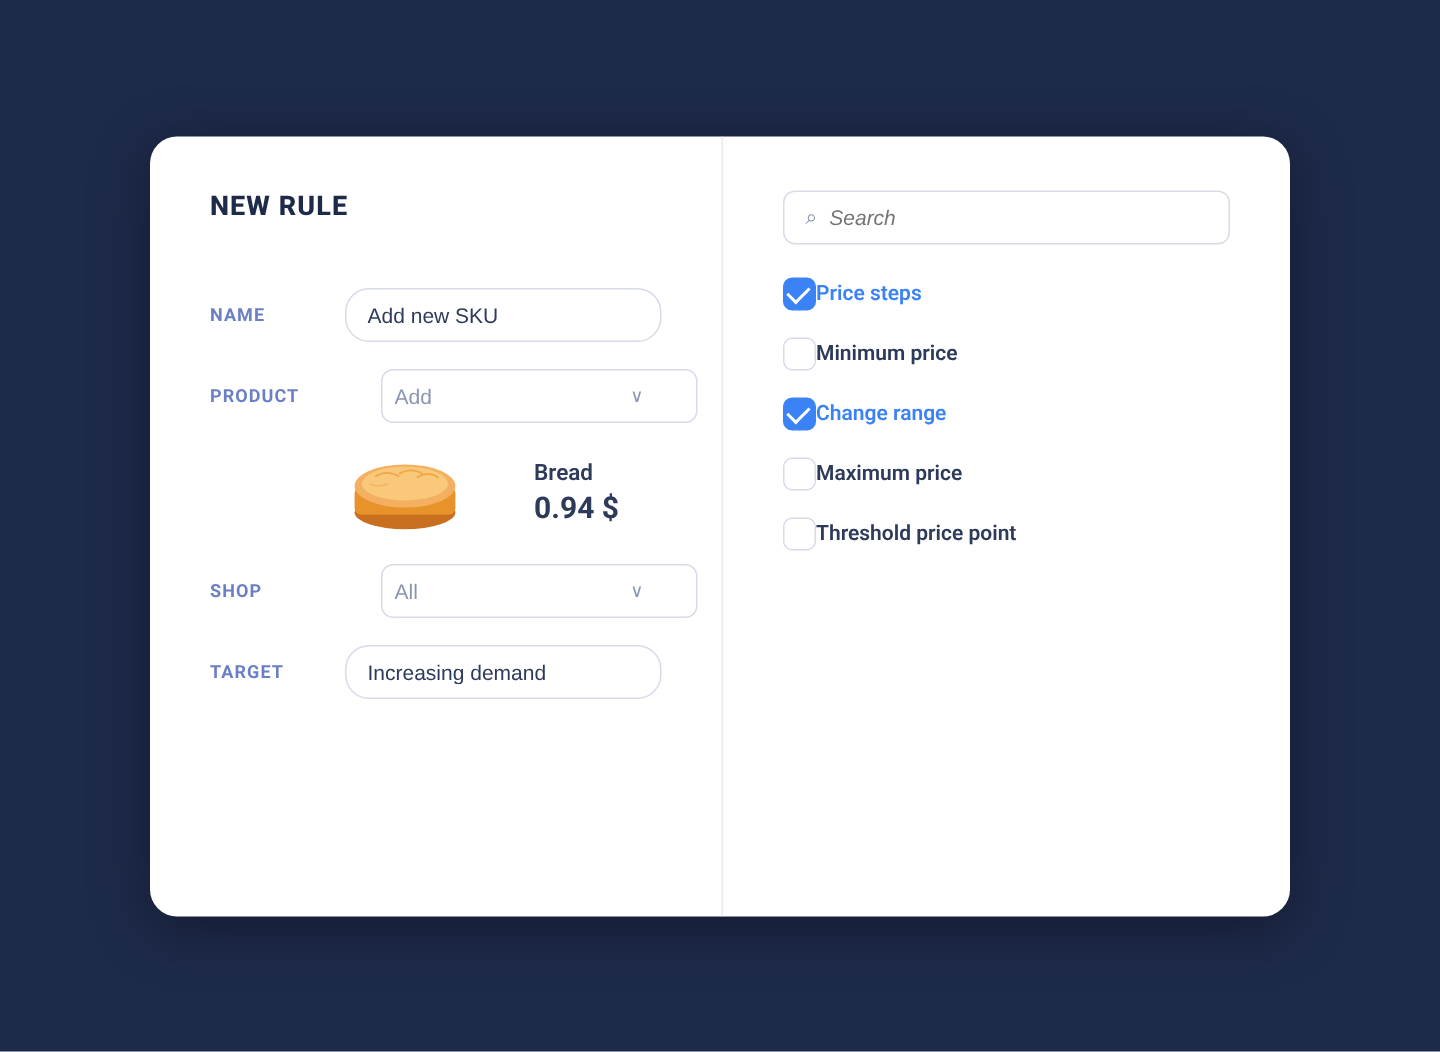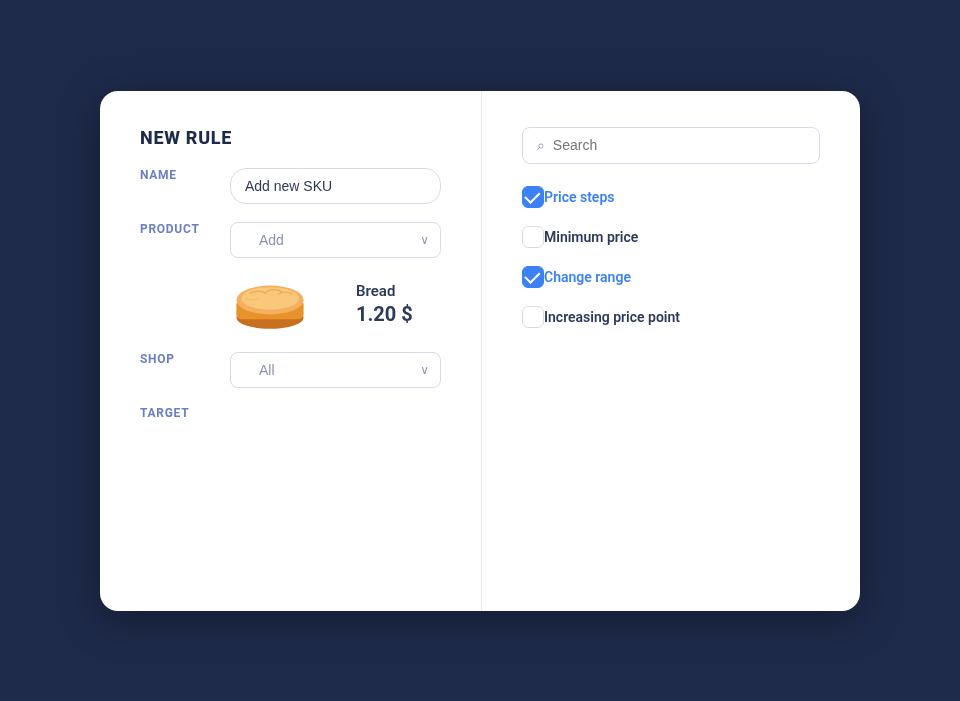--- a/index.html
+++ b/index.html
@@ -28,25 +28,26 @@
       flex: 1;
       padding: 36px 40px;
       border-right: 1px solid #e8eaf0;
     }
 
     .panel-title {
       font-size: 18px;
       font-weight: 800;
       color: #1e2a4a;
       letter-spacing: 0.04em;
-      margin-bottom: 20px;
+      margin-bottom: 44px;
     }
 
     .field-row {
       display: flex;
+      align-items: center;
       margin-bottom: 18px;
     }
 
     .field-label {
       width: 90px;
       font-size: 12px;
       font-weight: 700;
       color: #6b7fc4;
       letter-spacing: 0.06em;
       text-transform: uppercase;
@@ -66,28 +67,29 @@
 
     .select-wrapper {
       flex: 1;
       position: relative;
     }
 
     .select-wrapper select {
       width: 100%;
       border: 1.5px solid #d8dce8;
       border-radius: 8px;
-      padding: 9px 28px;
+      padding: 9px 8px;
       font-size: 14px;
       color: #8a95b0;
       outline: none;
       background: #fff;
       appearance: none;
       -webkit-appearance: none;
       cursor: pointer;
+      margin-left: 24px;
     }
 
     .select-arrow {
       position: absolute;
       right: 12px;
       top: 50%;
       transform: translateY(-50%);
       pointer-events: none;
       color: #8a95b0;
       font-size: 12px;
@@ -136,20 +138,21 @@
       gap: 8px;
     }
 
     .search-box input {
       border: none;
       outline: none;
       font-size: 14px;
       color: #4c1d95;
       width: 100%;
       background: transparent;
+      font-style: italic;
     }
 
     .search-icon {
       color: #8a95b0;
       font-size: 14px;
       flex-shrink: 0;
     }
 
     .condition-item {
       display: flex;
@@ -226,36 +229,37 @@
         <ellipse cx="50" cy="30" rx="42" ry="18" fill="#f4b060"></ellipse>
         <ellipse cx="50" cy="28" rx="36" ry="14" fill="#f9c87a"></ellipse>
 
         <path d="M 25 22 Q 35 16 45 22" stroke="#e8922a" stroke-width="1.5" fill="none" opacity="0.6"></path>
         <path d="M 45 20 Q 55 14 65 20" stroke="#e8922a" stroke-width="1.5" fill="none" opacity="0.6"></path>
         <path d="M 60 23 Q 70 17 78 23" stroke="#e8922a" stroke-width="1.5" fill="none" opacity="0.6"></path>
         <path d="M 20 28 Q 28 32 36 28" stroke="#e8922a" stroke-width="1" fill="none" opacity="0.4"></path>
       </svg>
       <div class="product-info">
         <div class="product-name">Bread</div>
-        <div class="product-price">1.20 $</div>
+        <div class="product-price">0.94 $</div>
       </div>
     </div>
 
     <div class="field-row">
       <div class="field-label">SHOP</div>
       <div class="select-wrapper">
         <select>
           <option>All</option>
         </select>
         <span class="select-arrow">∨</span>
       </div>
     </div>
 
     <div class="field-row">
       <div class="field-label">TARGET</div>
+      <input class="field-input" type="text" value="Increasing demand" style="">
     </div>
   </div>
 
   <div class="right-panel">
 
     <div class="search-box">
       <span class="search-icon">⌕</span>
       <input type="text" placeholder="Search" style="">
     </div>
 
@@ -269,20 +273,24 @@
       <div class="condition-item">
         <div class="checkbox"></div>
         <span class="condition-label">Minimum price</span>
       </div>
 
       <div class="condition-item">
         <div class="checkbox checked"></div>
         <span class="condition-label active">Change range</span>
       </div>
 
-
       <div class="condition-item">
         <div class="checkbox"></div>
-        <span class="condition-label">Increasing price point</span>
+        <span class="condition-label">Maximum price</span>
+      </div>
+
+      <div class="condition-item">
+        <div class="checkbox"></div>
+        <span class="condition-label">Threshold price point</span>
       </div>
     </div>
   </div>
 </div>
 
 </body></html>

